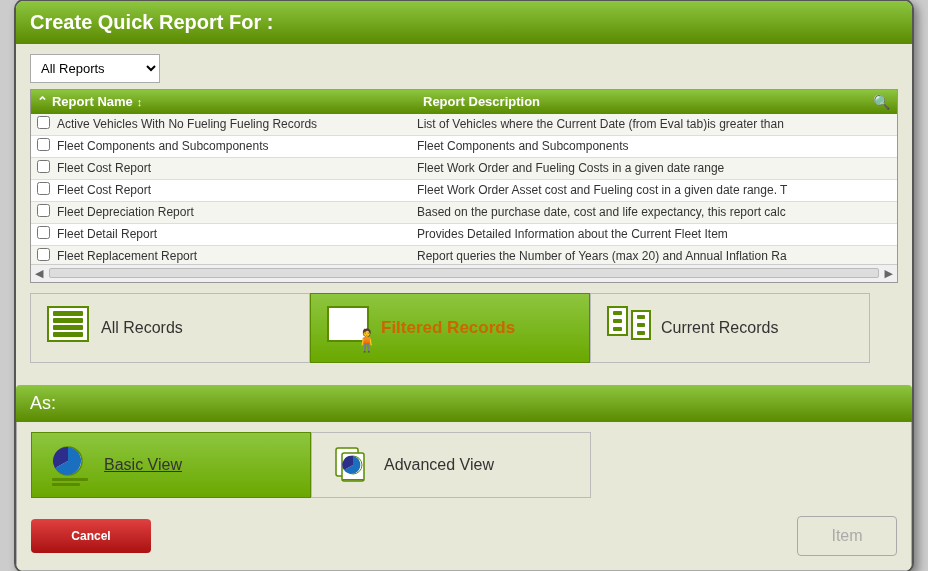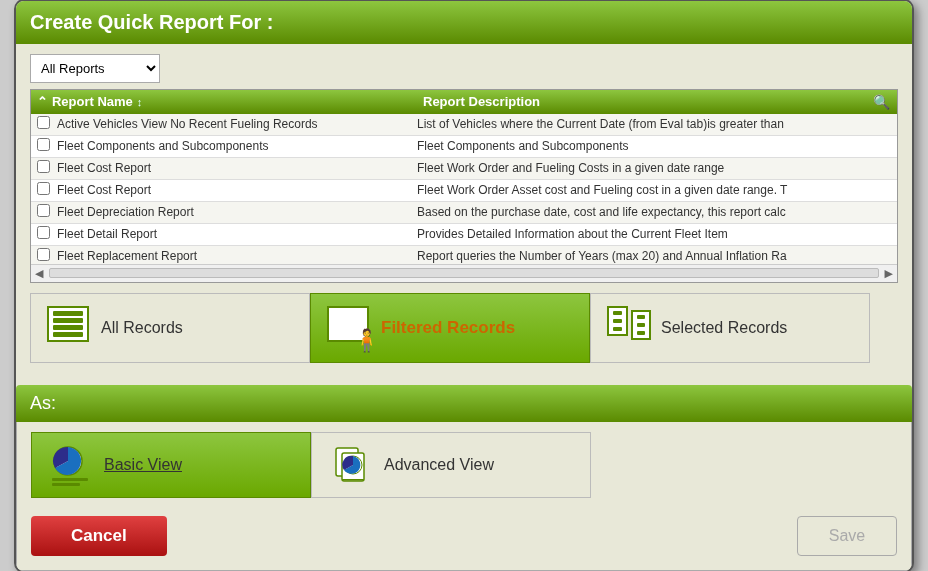--- a/index.html
+++ b/index.html
@@ -270,21 +270,21 @@
       justify-content: space-between;
       align-items: center;
       padding: 8px 0 4px 0;
     }
 
     .cancel-btn {
       background: linear-gradient(to bottom, #e04040, #aa1111);
       color: white;
       border: none;
       padding: 10px 40px;
-      font-size: 17px;
+      font-size: 12px;
       font-weight: bold;
       border-radius: 4px;
       cursor: pointer;
       min-width: 120px;
     }
 
     .save-btn {
       background: #e8e8d8;
       color: #aaa;
       border: 1px solid #aaa;
@@ -326,21 +326,21 @@
           <span style="font-size:13px;">⌃</span>
           <span>Report Name</span>
           <span class="sort-icon">↕</span>
         </div>
         <div class="th-desc">Report Description</div>
         <div class="th-search"><span class="search-unicode">🔍</span></div>
       </div>
       <div class="table-scroll">
         <div class="report-row">
           <div class="row-check"><input type="checkbox" style=""></div>
-          <div class="row-name">Active Vehicles View No Recent Fueling Records</div>
+          <div class="row-name">Active Vehicles With No Fueling Fueling Records</div>
           <div class="row-desc">List of Vehicles where the Current Date (from Eval tab)is greater than</div>
         </div>
         <div class="report-row">
           <div class="row-check"><input type="checkbox" style=""></div>
           <div class="row-name">Fleet Components and Subcomponents</div>
           <div class="row-desc">Fleet Components and Subcomponents</div>
         </div>
         <div class="report-row">
           <div class="row-check"><input type="checkbox" style=""></div>
           <div class="row-name">Fleet Cost Report</div>
@@ -409,21 +409,21 @@
               <div class="line" style="height:4px;"></div>
               <div class="line" style="height:4px;"></div>
             </div>
             <div class="lines-icon" style="width:22px; height:30px; margin-top:4px;">
               <div class="line" style="height:4px;"></div>
               <div class="line" style="height:4px;"></div>
               <div class="line" style="height:4px;"></div>
             </div>
           </div>
         </div>
-        <span>Selected Records</span>
+        <span>Current Records</span>
       </div>
     </div>
 
   </div>
 
   <div class="as-section">
     <div class="as-header">As:</div>
     <div class="as-body">
 
       <div class="view-buttons-row">
@@ -458,19 +458,19 @@
 
               <rect x="14" y="36" width="22" height="1.5" rx="1" fill="#5a8a00"></rect>
             </svg>
           </div>
           <span>Advanced View</span>
         </div>
       </div>
 
       <div class="bottom-row">
         <button class="cancel-btn">Cancel</button>
-        <button class="save-btn">Save</button>
+        <button class="save-btn">Item</button>
       </div>
 
     </div>
   </div>
 
 </div>
 
 </body></html>

